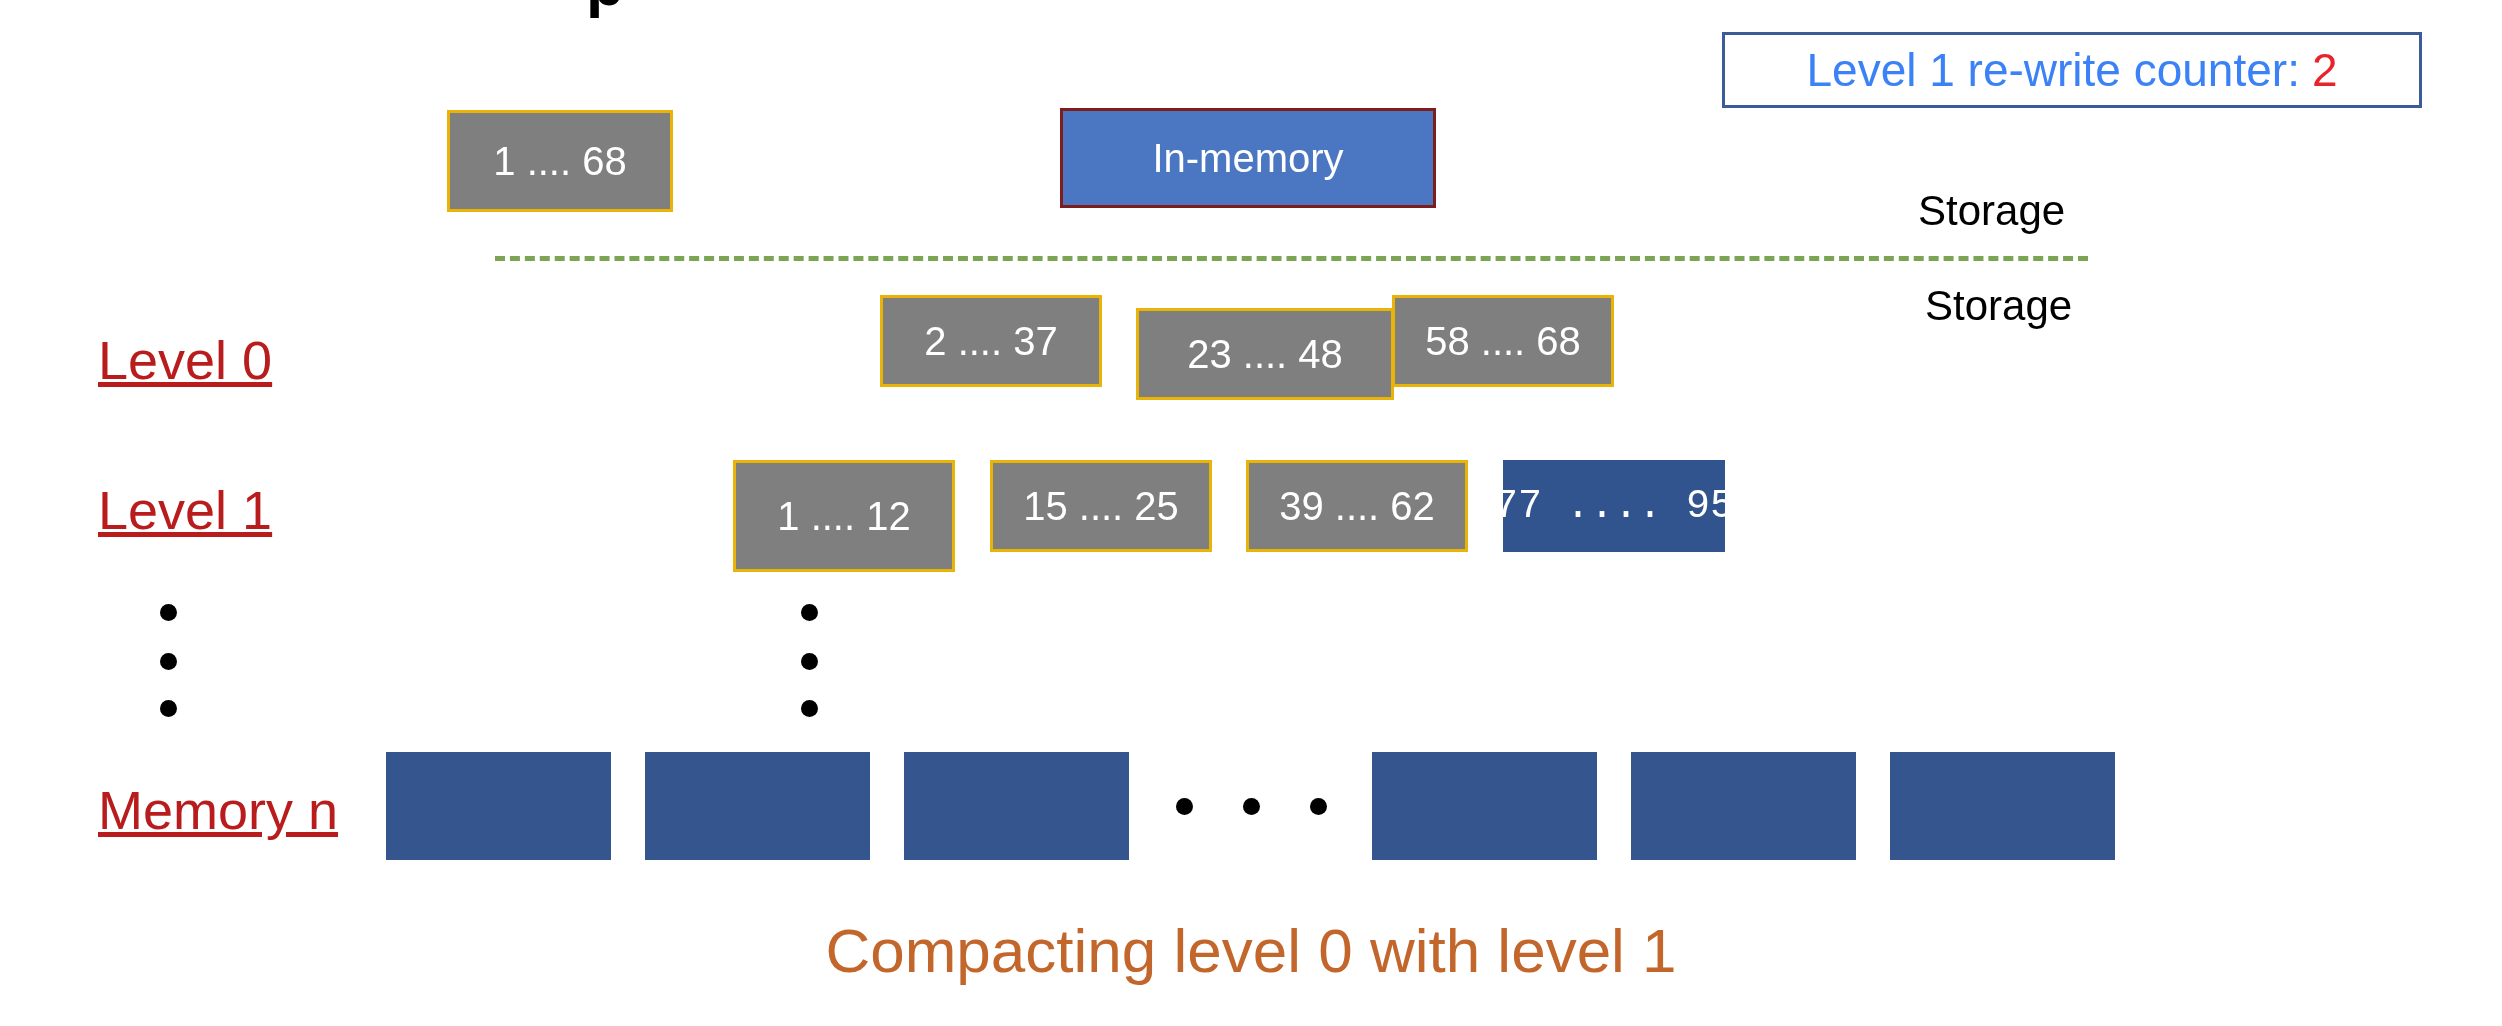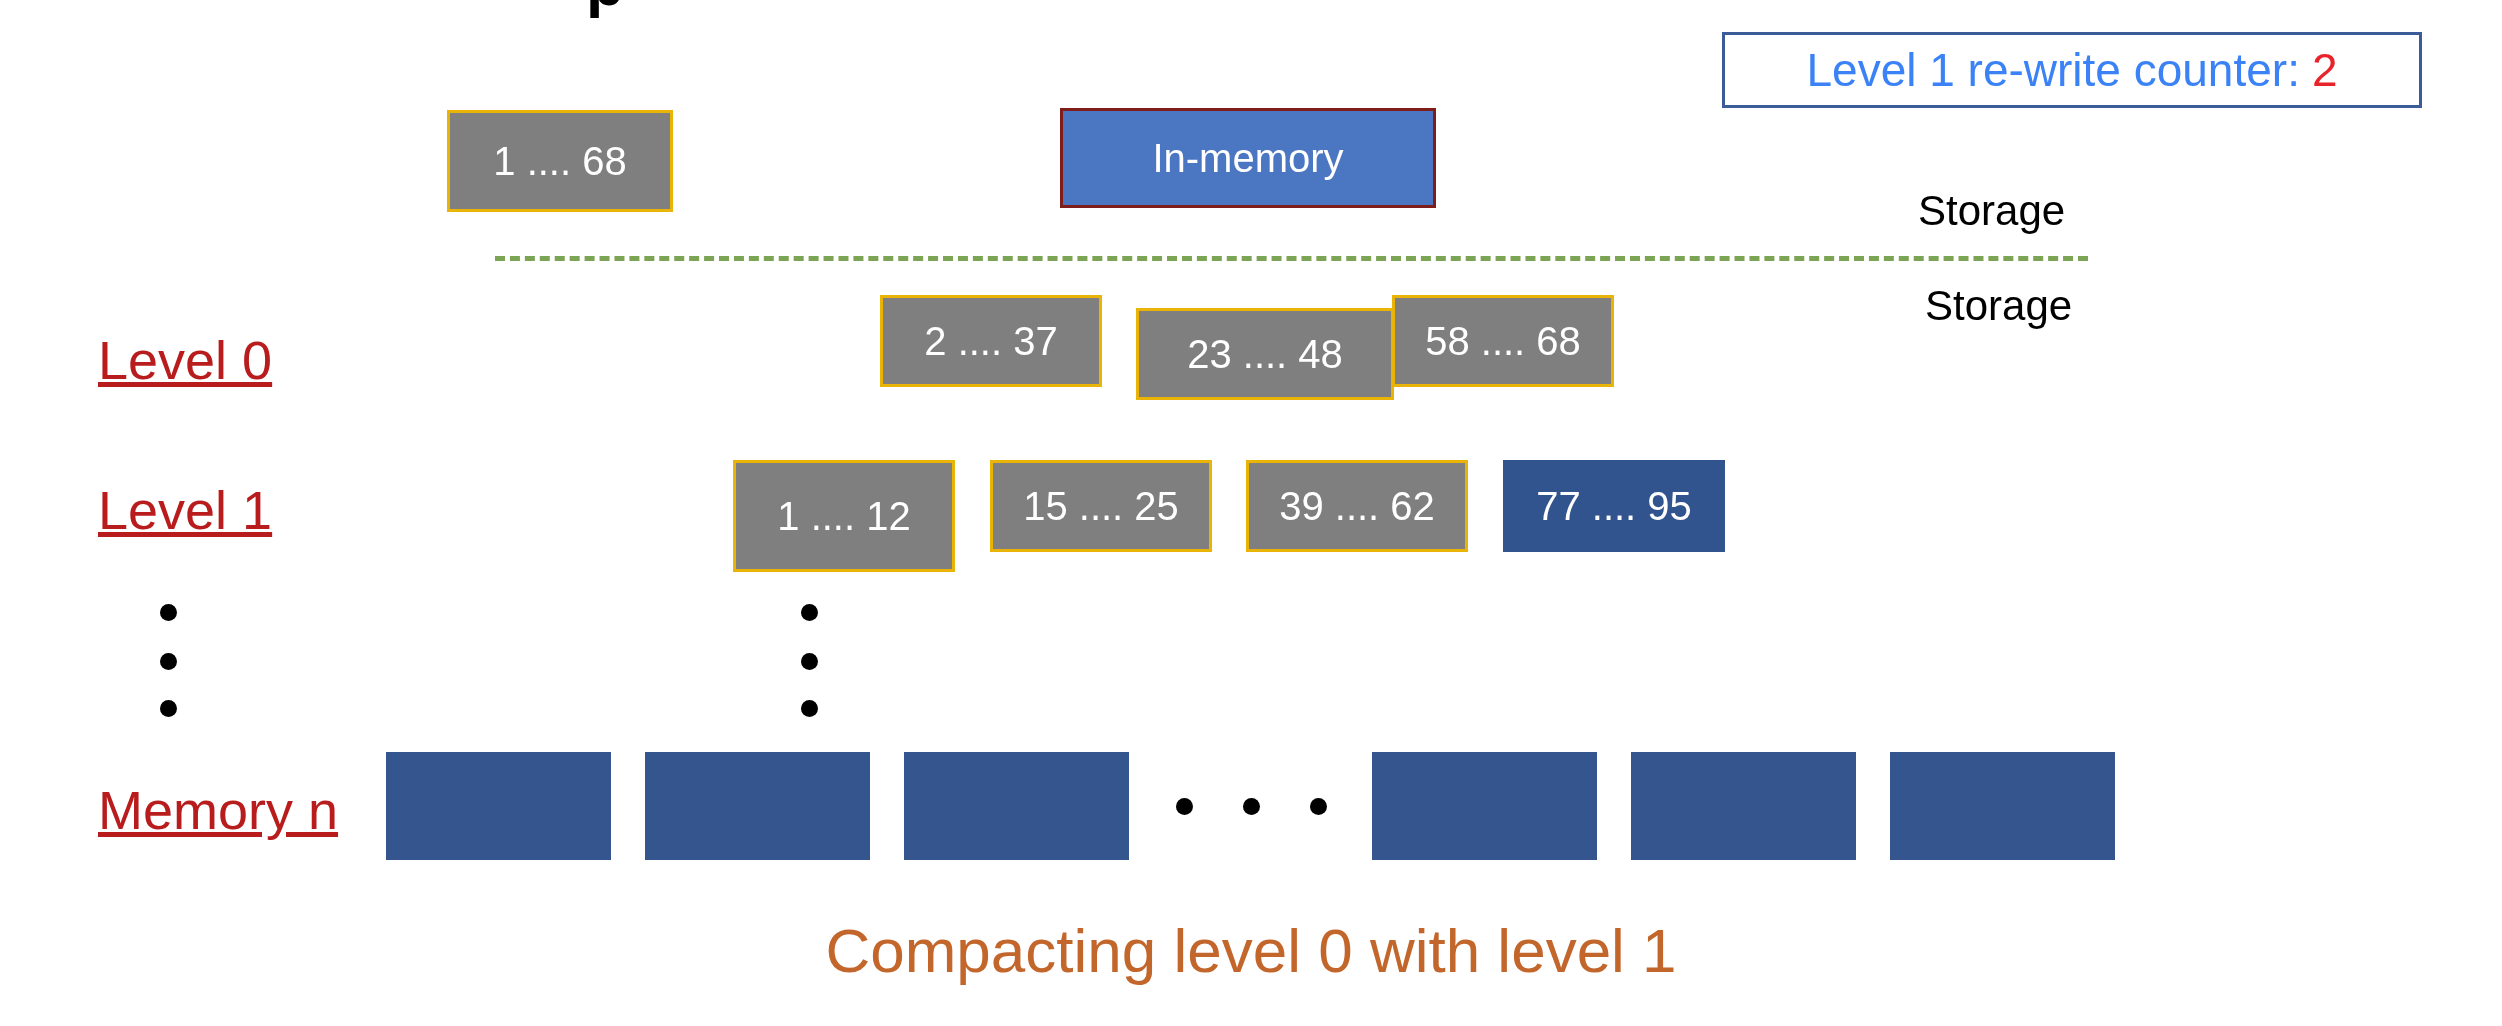--- a/index.html
+++ b/index.html
@@ -68,20 +68,21 @@
     font-size: 40px;
     white-space: nowrap;
   }
   .sst.gray {
     background: #7f7f7f;
     border: 3px solid #eab308;
   }
   .sst.blue-dark {
     background: #32548e;
     border: 3px solid #32548e;
+    font-family: Liberation Mono, monospace;
   }
   .sst.blue-mid {
     background: #4a76c2;
     border: 3px solid #7f1d1d;
   }
 
   
   .block-n {
     position: absolute;
     background: #35558f;

